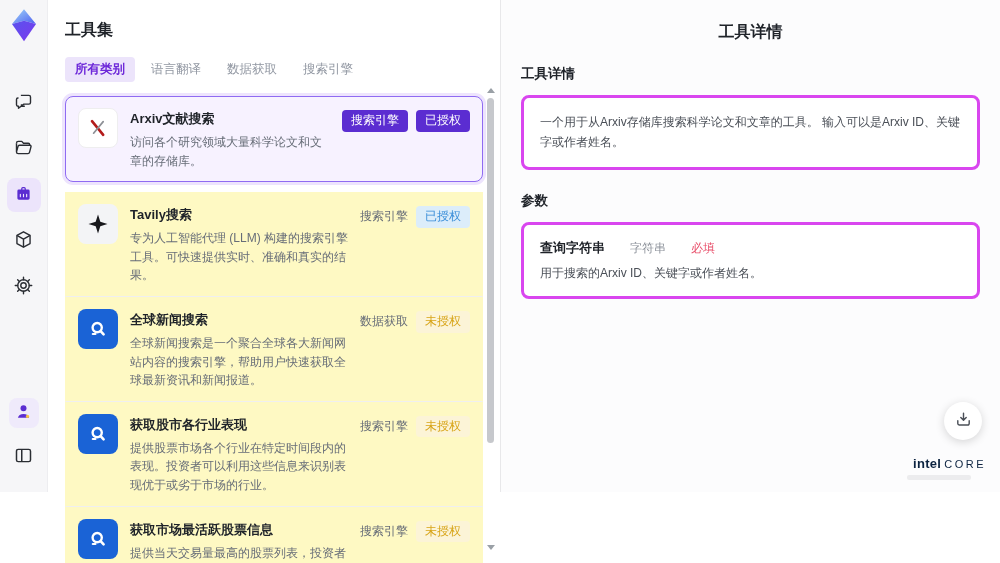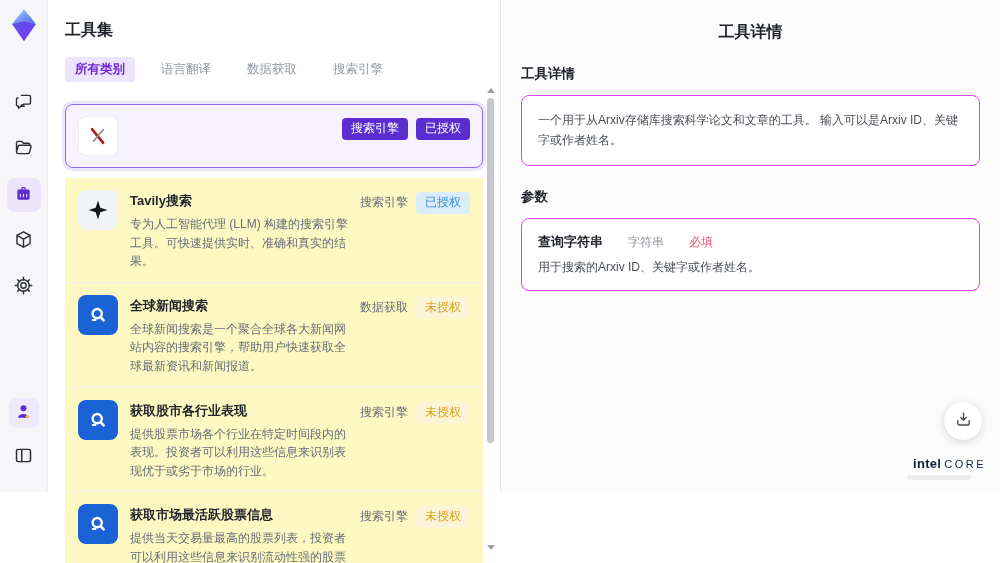--- a/index.html
+++ b/index.html
@@ -14,21 +14,21 @@
   .side-btn { width:34px; height:34px; margin:6px 0; border:none; background:transparent; border-radius:8px;
               display:flex; align-items:center; justify-content:center; cursor:pointer; }
   .side-btn svg { width:21px; height:21px; }
   .side-btn.active { background:#ece4fb; }
   .side-btn.user-btn { background:#efeafb; width:30px; height:30px; }
   .side-bottom { margin-top:auto; display:flex; flex-direction:column; align-items:center; }
 
   
   .list-panel { width:452px; flex-shrink:0; position:relative; padding:16px 18px 0 17px; background:#fff; }
   .page-title { font-size:16px; font-weight:bold; margin:4px 0 16px; }
-  .tabs { display:flex; align-items:center; gap:16px; margin-bottom:22px; }
+  .tabs { display:flex; align-items:center; gap:6px; margin-bottom:14px; }
   .tab { font-size:12.5px; color:#9096a1; padding:4px 10px; border-radius:4px; cursor:pointer; white-space:nowrap; }
   .tab.active { background:#ece4fb; color:#6d28d9; font-weight:bold; }
   .tool-list { width:418px; }
   .tool-card { display:flex; gap:12px; padding:11px 12px; position:relative;
                border:1px solid transparent; border-bottom:1px solid #efeff1; cursor:pointer; background:#fef9c3; }
   .tool-card.selected { background:#f7f2ff; border:1px solid #8f6bf2; border-radius:8px;
                         box-shadow:0 0 0 3px #ede4fd; margin-bottom:10px; }
   .tool-icon { width:40px; height:40px; border-radius:8px; flex-shrink:0;
                display:flex; align-items:center; justify-content:center; }
   .tool-icon svg { width:24px; height:24px; }
@@ -50,21 +50,21 @@
   .scrollbar::before, .scrollbar::after { content:""; position:absolute; left:1px;
       border-left:4px solid transparent; border-right:4px solid transparent; }
   .scrollbar::before { top:0; border-bottom:5px solid #9aa0a6; }
   .scrollbar::after  { bottom:0; border-top:5px solid #9aa0a6; }
   .scroll-thumb { position:absolute; top:10px; left:1px; width:7px; height:345px; background:#c6c8cc; border-radius:4px; }
 
   
   .detail-panel { flex:1; border-left:1px solid #e8e8ea; background:#fcfcfd; padding:18px 20px; }
   .detail-title { font-size:16px; font-weight:bold; margin:4px 0 22px;text-align:center; }
   .section-head { font-size:13.5px; font-weight:bold; margin:0 0 12px; }
-  .box { background:#fff; border:1px solid #d946ef; border-radius:8px; padding:14px 16px; margin-bottom:22px; }
+  .box { background:#fff; border:3px solid #d946ef; border-radius:8px; padding:14px 16px; margin-bottom:22px; }
   .intro-text { font-size:12px; color:#4a4f57; line-height:1.7; }
   .param-head { display:flex; align-items:baseline; gap:25px; margin-bottom:8px; }
   .param-name { font-size:13px; font-weight:bold; color:#1f2329; }
   .param-type { font-size:12px; color:#8a8f98; }
   .param-required { font-size:12px; color:#e8506b; }
   .param-desc { font-size:12px; color:#4a4f57; }
 
   
   .fab { position:absolute; right:18px; bottom:52px; width:38px; height:38px; border-radius:50%;
          border:none; background:#fff; box-shadow:0 2px 10px rgba(0,0,0,.16); cursor:pointer;
@@ -168,20 +168,24 @@
         <span class="tab">搜索引擎</span>
       </div>
     <div class="tool-list">
         <div class="tool-card selected">
     <div class="tool-icon ic-white">
             <svg viewBox="0 0 24 24" fill="none" stroke-linecap="round">
               <path d="M6 5.2l11.2 13.6" stroke="#b31b1b" stroke-width="2.6"></path>
               <path d="M17.2 5.6L7.6 17.2" stroke="#8d9096" stroke-width="1.7"></path>
             </svg>
           </div>
+    <div class="tool-text">
+      <div class="tool-title">Arxiv文献搜索</div>
+      <div class="tool-desc">访问各个研究领域大量科学论文和文章的存储库。</div>
+    </div>
     <div class="tool-tags">
       <span class="tag solid">搜索引擎</span>
       <span class="tag solid">已授权</span>
     </div>
   </div>
         <div class="tool-card">
     <div class="tool-icon ic-gray">
             <svg viewBox="0 0 24 24">
               <path d="M12 2.5l2.3 7.2 7.2 2.3-7.2 2.3L12 21.5l-2.3-7.2-7.2-2.3 7.2-2.3z" fill="#17181c"></path>
             </svg>

